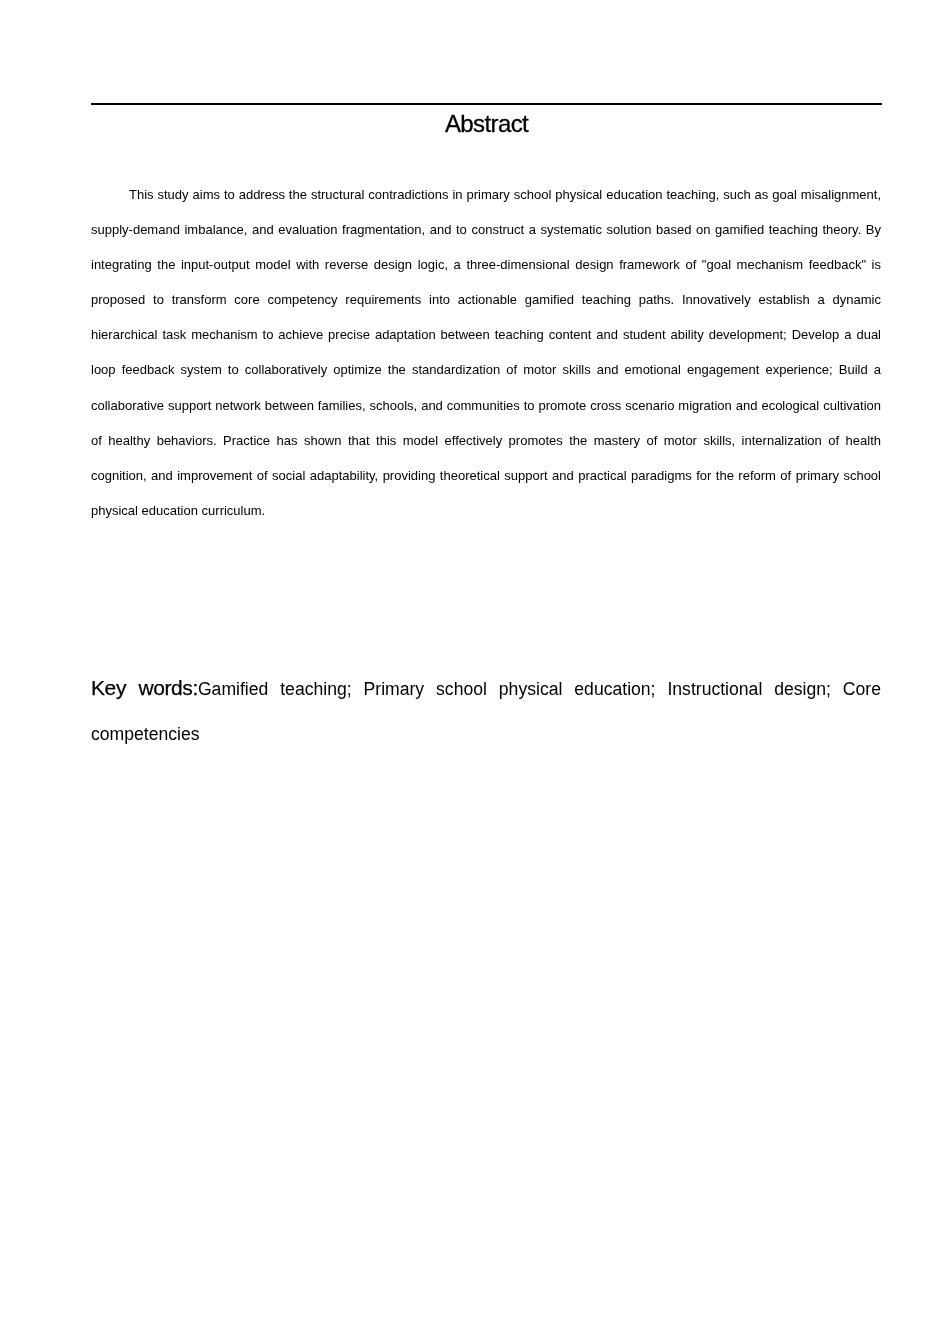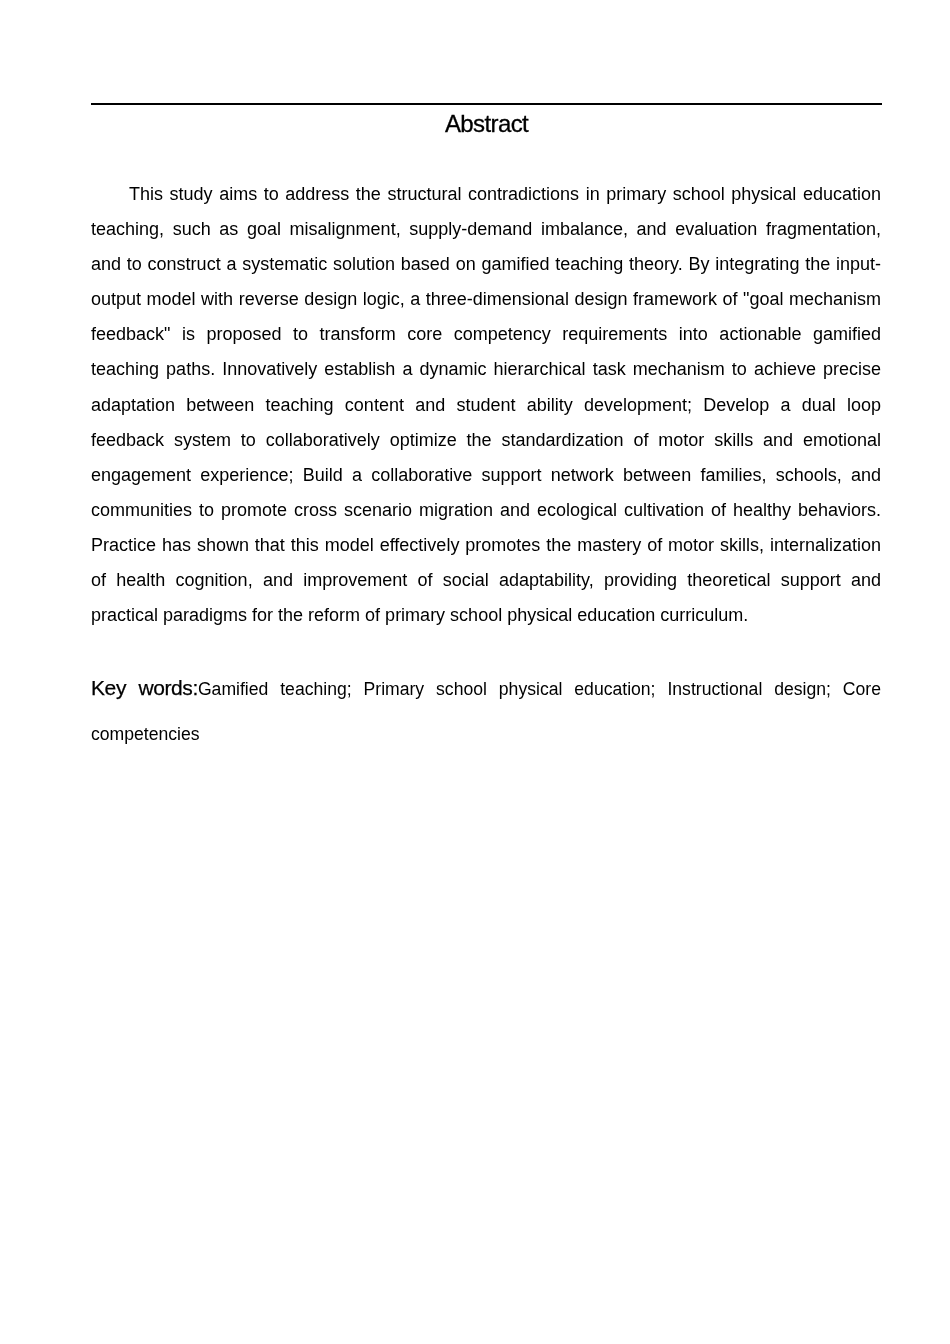--- a/index.html
+++ b/index.html
@@ -41,21 +41,21 @@
     letter-spacing: -0.6px;
     line-height: 32px;
     margin: 0;
     -webkit-text-stroke: 0.3px #000;
   }
   .abstract-body {
     position: absolute;
     left: 91px;
     top: 177px;
     width: 790px;
-    font-size: 18px;
+    font-size: 13px;
     line-height: 35.1px;
     text-align: justify;
     text-indent: 38px;
     margin: 0;
   }
   .keywords {
     position: absolute;
     left: 91px;
     top: 665px;
     width: 790px;

